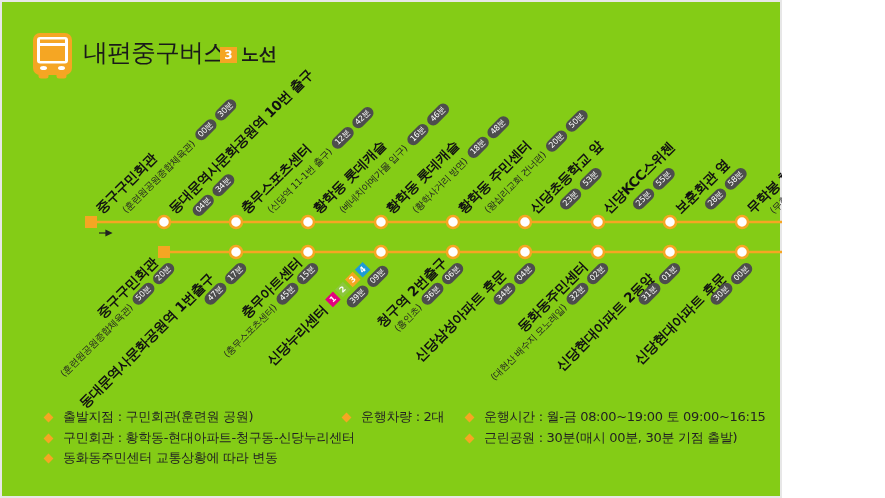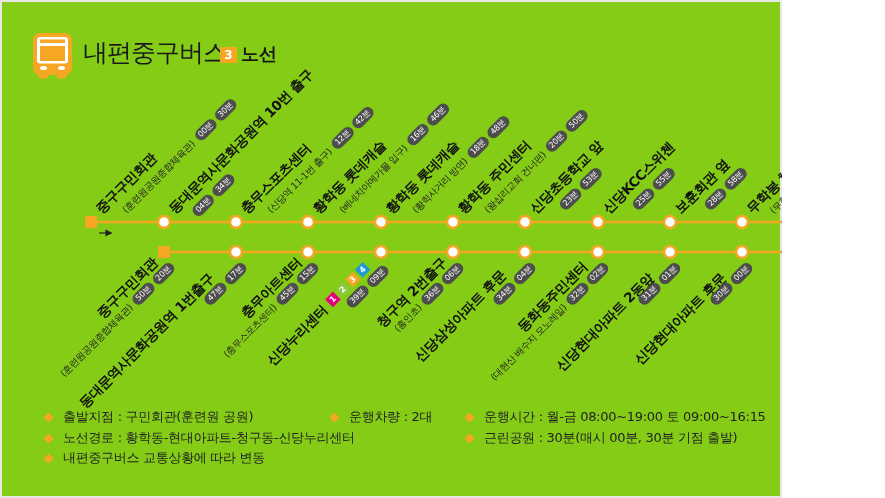--- a/index.html
+++ b/index.html
@@ -290,35 +290,35 @@
       <span class="tb">30분</span>
       <span class="tb">00분</span>
     </div>
   </div>
 
   <div>
     <div class="info-item" style="left:42px;top:407px">
       <span class="diamond"></span>
       <span class="info-text">출발지점 : 구민회관(훈련원 공원)</span>
     </div>
-    <div class="info-item" style="left:328px;top:407px">
+    <div class="info-item" style="left:340px;top:407px">
       <span class="diamond"></span>
       <span class="info-text">운행차량 : 2대</span>
     </div>
     <div class="info-item" style="left:463px;top:407px">
       <span class="diamond"></span>
       <span class="info-text">운행시간 : 월-금 08:00~19:00 토 09:00~16:15</span>
     </div>
     <div class="info-item" style="left:42px;top:428px">
       <span class="diamond"></span>
-      <span class="info-text">노선경로 : 황학동-현대아파트-청구동-신당누리센터</span>
+      <span class="info-text">구민회관 : 황학동-현대아파트-청구동-신당누리센터</span>
     </div>
     <div class="info-item" style="left:463px;top:428px">
       <span class="diamond"></span>
       <span class="info-text">근린공원 : 30분(매시 00분, 30분 기점 출발)</span>
     </div>
     <div class="info-item" style="left:42px;top:448px">
       <span class="diamond"></span>
-      <span class="info-text">내편중구버스 교통상황에 따라 변동</span>
+      <span class="info-text">동화동주민센터 교통상황에 따라 변동</span>
     </div>
   </div>
 
 </div>
 
 </body></html>

